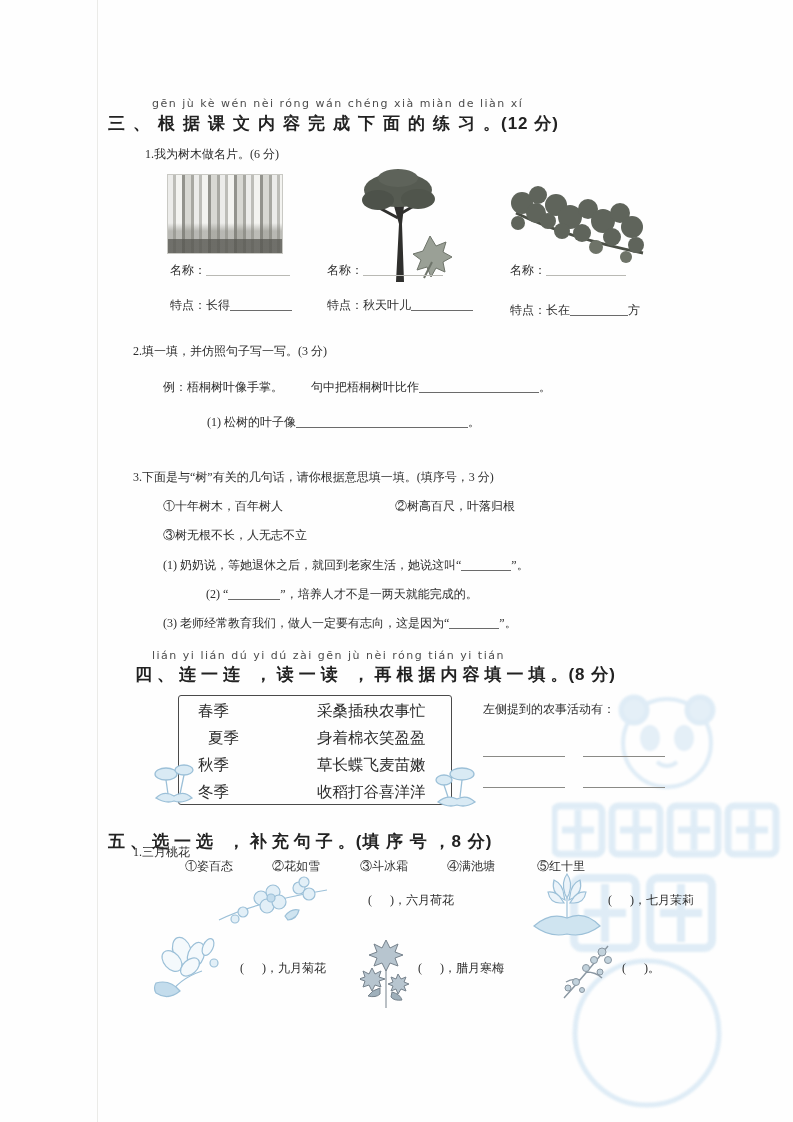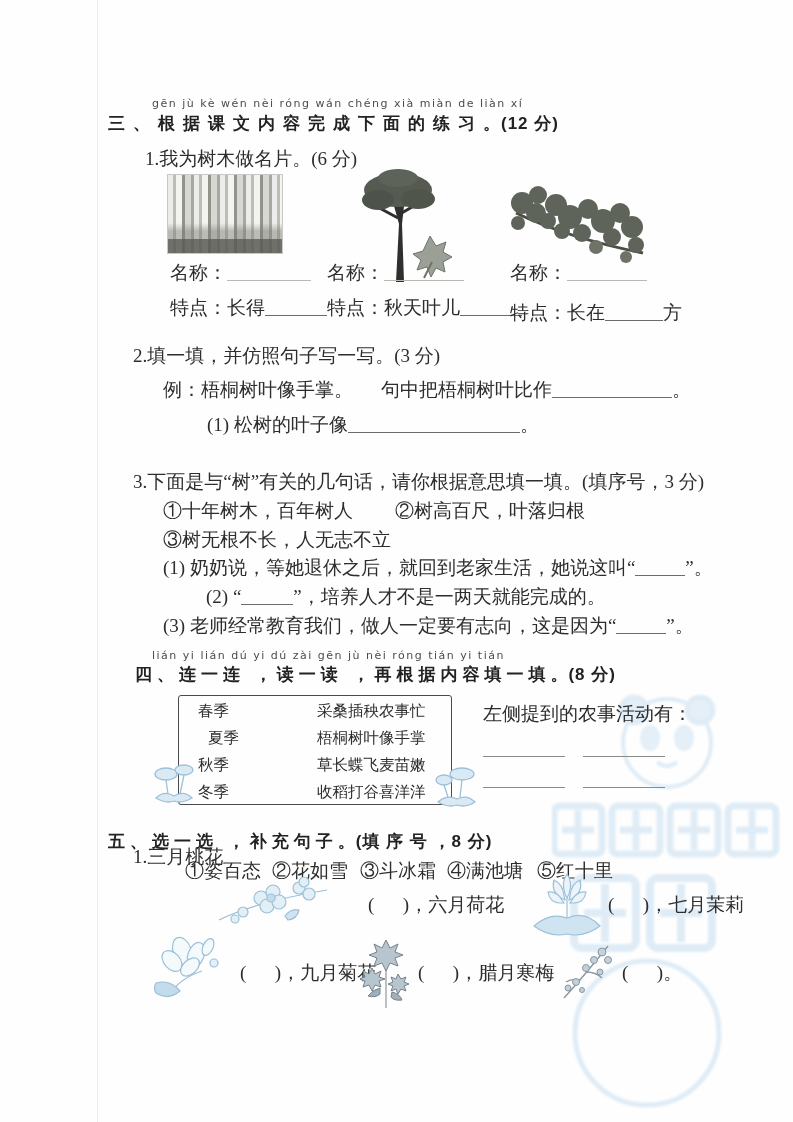--- a/index.html
+++ b/index.html
@@ -7,21 +7,21 @@
         font-family:"Liberation Serif","DejaVu Serif",serif;color:#2d2d2d;}
   .abs{position:absolute;}
   .edge{position:absolute;left:97px;top:0;width:1px;height:1122px;background:#ebebe8;}
   .pinyin{font-family:"DejaVu Sans","Liberation Sans",sans-serif;font-size:11px;color:#4b4b4b;
           letter-spacing:1.5px;white-space:nowrap;}
   .sec-title{font-family:"Liberation Sans","DejaVu Sans",sans-serif;font-weight:bold;
              font-size:17px;white-space:nowrap;color:#222;}
   .sec-title .sp{letter-spacing:8px;}
   .sec-title .sp5{letter-spacing:5px;}
   .sec-title .score{letter-spacing:1px;font-weight:bold;}
-  .body-t{font-size:19px;white-space:nowrap;color:#2d2d2d;}
+  .body-t{font-size:12px;white-space:nowrap;color:#2d2d2d;}
   .blank{display:inline-block;border-bottom:1px solid #6b6b6b;height:15px;vertical-align:-2px;}
   .blank.light{border-bottom-color:#b9b9b4;}
   .ansline{position:absolute;height:1px;background:#8a8a86;}
   .photo-birch{position:absolute;left:168px;top:175px;width:114px;height:78px;
     background:
       linear-gradient(to top, rgba(90,90,84,.85) 0 14px, rgba(120,120,112,.45) 14px 22px, rgba(0,0,0,0) 30px),
       repeating-linear-gradient(90deg,#ececea 0 5px,#bdbdb8 5px 8px,#f3f3f0 8px 14px,#93938d 14px 17px,#d8d8d3 17px 23px,#a8a8a2 23px 26px);
     outline:1px solid #c9c9c4;}
   .season-box{position:absolute;left:178px;top:695px;width:272px;height:108px;
     border:1.2px solid #4a4a4a;border-radius:3px;}
@@ -160,21 +160,21 @@
   <div class="abs sec-title" style="left:108px;top:663px;margin-left:27px;">
     <span class="sp5">四、</span><span class="sp5">连一连 ，读一读 ，再根据内容填一填</span><span class="score">。(8 分)</span>
   </div>
 
   <div class="season-box"></div>
   <div class="season-row" style="left:198px;top:701px;">春季</div>
   <div class="season-row" style="left:208px;top:728px;">夏季</div>
   <div class="season-row" style="left:198px;top:755px;">秋季</div>
   <div class="season-row" style="left:198px;top:782px;">冬季</div>
   <div class="season-row" style="left:317px;top:701px;">采桑插秧农事忙</div>
-  <div class="season-row" style="left:317px;top:728px;">梧桐树叶像手掌</div>
+  <div class="season-row" style="left:317px;top:728px;">身着棉衣笑盈盈</div>
   <div class="season-row" style="left:317px;top:755px;">草长蝶飞麦苗嫩</div>
   <div class="season-row" style="left:317px;top:782px;">收稻打谷喜洋洋</div>
 
   <div class="abs" style="left:152px;top:762px;">
     <svg width="46" height="42" viewBox="0 0 46 42">
       <g stroke="#9cc0d8" fill="#d9eaf4" stroke-width="1.3">
         <ellipse cx="14" cy="12" rx="11" ry="6"></ellipse>
           <ellipse cx="32" cy="8" rx="9" ry="5"></ellipse>
         <path d="M14 18 L16 32 M32 13 L28 32" fill="none"></path>
         <path d="M4 36 q8-8 18-2 q10-6 18 2 q-10 6-18 3 q-8 3-18-3 Z"></path>

